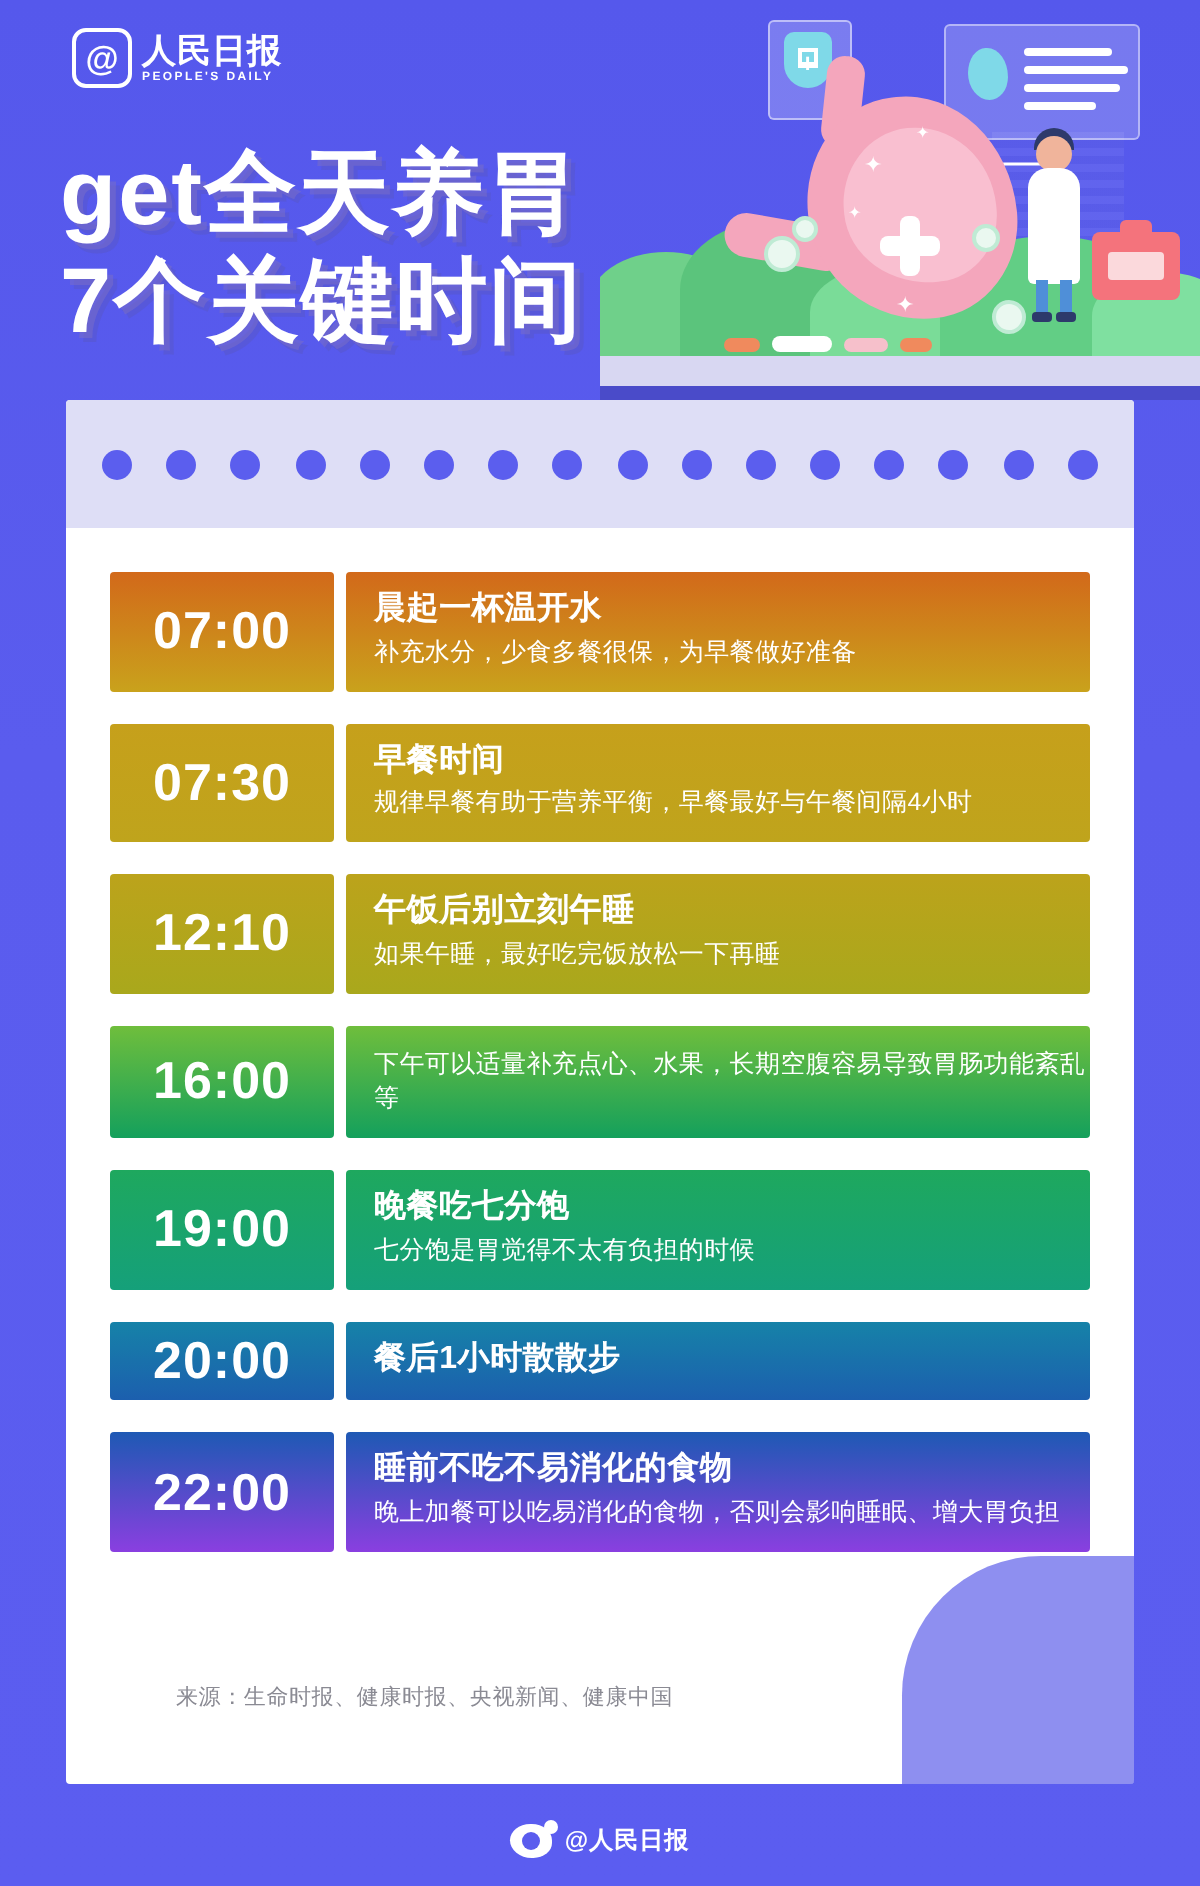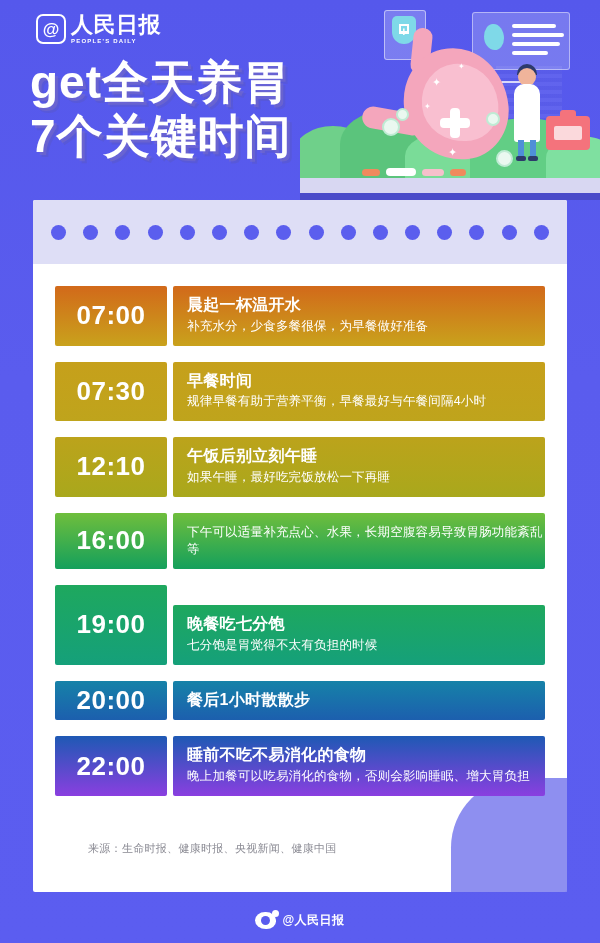--- a/index.html
+++ b/index.html
@@ -12,25 +12,25 @@
   .poster{position:absolute;inset:0;background:linear-gradient(180deg,#5558EC 0%,#5A5CEE 40%,#5B5DF0 100%);}
 
   
   .logo{position:absolute;left:36px;top:14px;display:flex;align-items:center;gap:5px;}
   .logo-at{
     width:26px;height:26px;border:2.5px solid #fff;border-radius:7px;
     display:flex;align-items:center;justify-content:center;
     color:#fff;font-size:17px;font-weight:bold;line-height:1;
   }
   .logo-txt{display:flex;flex-direction:column;line-height:1;}
-  .logo-cn{color:#fff;font-size:22px;font-weight:bold;letter-spacing:.5px;}
+  .logo-cn{color:#fff;font-size:17px;font-weight:bold;letter-spacing:.5px;}
   .logo-en{color:#fff;font-size:6px;letter-spacing:1.2px;margin-top:2px;font-weight:bold;}
 
   
-  .title-wrap{position:absolute;left:30px;top:58px;}
+  .title-wrap{position:absolute;left:30px;top:72px;}
   .title-line{
     color:#fff;font-weight:bold;font-size:46px;line-height:1.08;
     letter-spacing:1px;
     text-shadow:3px 3px 0 rgba(120,110,200,.55), 5px 5px 0 rgba(90,85,175,.30);
     white-space:nowrap;
   }
   .title-line.l2{margin-top:4px;}
 
   
   .illus{position:absolute;right:0;top:0;width:300px;height:200px;overflow:hidden;}
@@ -241,21 +241,21 @@
           </div>
         </div>
         <div class="row">
           <div class="time-chip" style="background: linear-gradient(rgb(111, 190, 60) 0%, rgb(20, 160, 92) 100%);">16:00</div>
           <div class="body-chip" style="background: linear-gradient(rgb(111, 190, 60) 0%, rgb(20, 160, 92) 100%);">
             <div class="r-desc">下午可以适量补充点心、水果，长期空腹容易导致胃肠功能紊乱等</div>
           </div>
         </div>
         <div class="row">
           <div class="time-chip" style="background: linear-gradient(rgb(30, 168, 94) 0%, rgb(21, 160, 122) 100%);">19:00</div>
-          <div class="body-chip" style="background: linear-gradient(rgb(30, 168, 94) 0%, rgb(21, 160, 122) 100%); margin-top: 20px;">
+          <div class="body-chip" style="background: linear-gradient(rgb(30, 168, 94) 0%, rgb(21, 160, 122) 100%);">
             <div class="r-title">晚餐吃七分饱</div>
             <div class="r-desc">七分饱是胃觉得不太有负担的时候</div>
           </div>
         </div>
         <div class="row">
           <div class="time-chip" style="background: linear-gradient(rgb(22, 130, 168) 0%, rgb(28, 95, 174) 100%);">20:00</div>
           <div class="body-chip" style="background: linear-gradient(rgb(22, 130, 168) 0%, rgb(28, 95, 174) 100%);">
             <div class="r-title">餐后1小时散散步</div>
           </div>
         </div>

